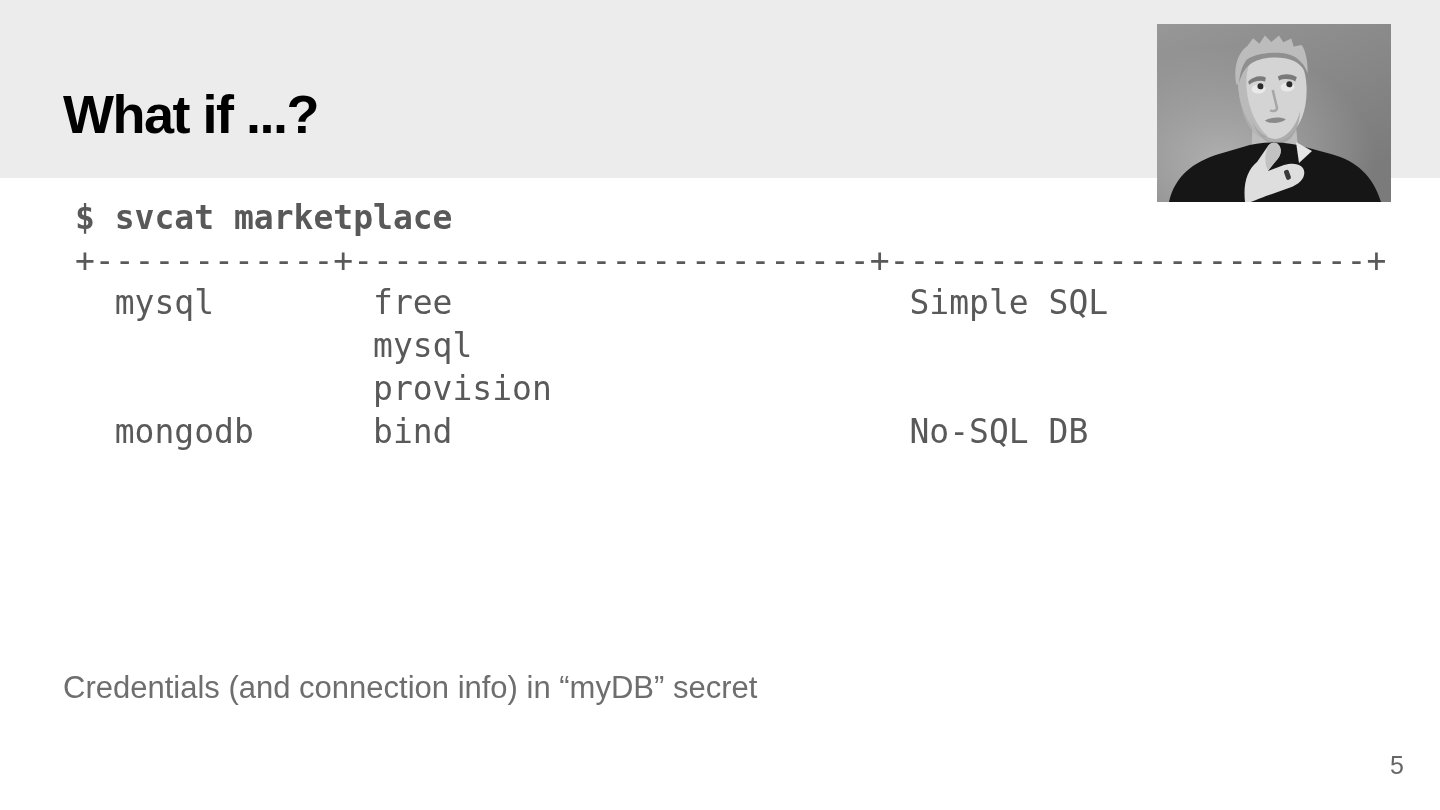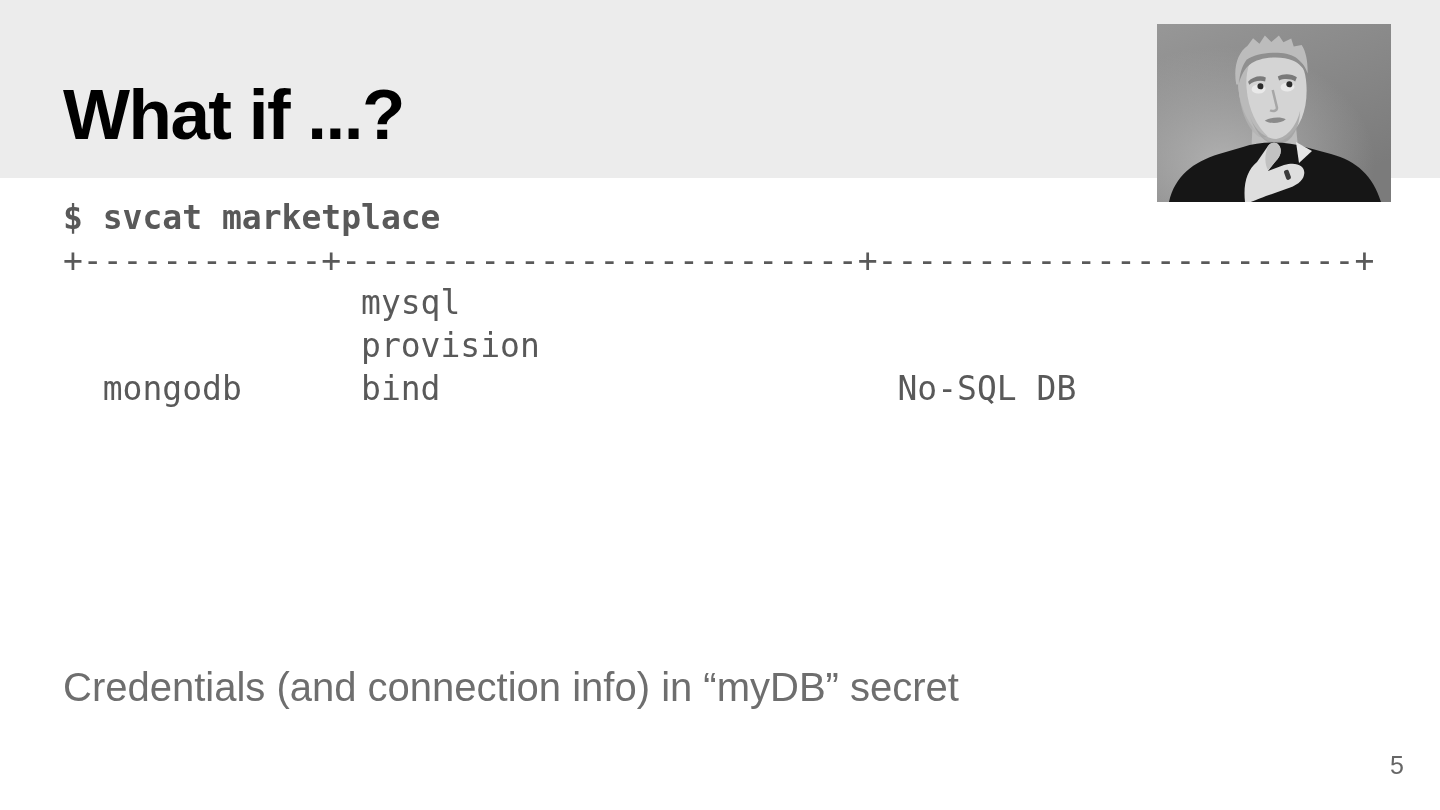--- a/index.html
+++ b/index.html
@@ -9,40 +9,40 @@
     font-family:"Liberation Sans",sans-serif;
     position:relative;overflow:hidden;
   }
   .slide{position:absolute;inset:0;}
   .header-band{
     position:absolute;left:0;top:0;width:1440px;height:178px;
     background:var(--header-band,#ececec);
   }
   .slide-title{
     position:absolute;left:63px;top:84px;
-    font-size:71px;line-height:61px;font-weight:bold;
+    font-size:54px;line-height:61px;font-weight:bold;
     letter-spacing:-1.5px;
     color:var(--title-text,#000);
     white-space:nowrap;
   }
   .photo{
     position:absolute;left:1157px;top:24px;width:234px;height:178px;
     overflow:hidden;
   }
   .terminal{
     position:absolute;left:63px;top:197px;
     font-family:"DejaVu Sans Mono","Liberation Mono",monospace;
     font-size:33px;line-height:42.7px;
     color:var(--terminal-text,#595959);
   }
-  .tline{white-space:pre;min-height:42.7px;}
+  .tline{white-space:pre;min-height:42.7px;margin-left:12px;}
   .tline.bold{font-weight:bold;}
   .note{
     position:absolute;left:63px;top:667px;
-    font-size:40px;line-height:41px;
+    font-size:31px;line-height:41px;
     color:var(--note-text,#6e6e6e);
     white-space:nowrap;
   }
   .page-number{
     position:absolute;left:1390px;top:751px;
     font-size:25px;line-height:29px;
     color:var(--page-number-text,#666);
   }
 </style>
 </head>
@@ -93,20 +93,21 @@
 
       <path d="M88,178 C86,160 90,146 100,138 L111,122 C115,117 121,118 123,123 C125,128 123,133 118,138 L111,147 L127,141 C141,137 149,143 147,151 C146,157 139,162 129,165 L112,171 C104,174 96,177 94,178 Z" fill="#dedede"></path>
       <path d="M111,122 C115,117 121,118 123,123 C125,128 123,133 118,138 L111,146 C108,141 107,132 111,122 Z" fill="#c2c2c2"></path>
       <rect x="128" y="146" width="5" height="10" rx="2" fill="#3a3a3a" transform="rotate(-20 130 151)"></rect>
     </svg>
   </div>
 
   <div class="terminal">
       <div class="tline bold">$ svcat marketplace</div>
       <div class="tline">+------------+--------------------------+------------------------+</div>
+      <div class="tline">  mysql        free                       Simple SQL</div>
       <div class="tline">               mysql</div>
       <div class="tline">               provision</div>
       <div class="tline">  mongodb      bind                       No-SQL DB</div>
       <div class="tline">&nbsp;</div>
     </div>
 
   <div class="note">Credentials (and connection info) in “myDB” secret</div>
 
   <div class="page-number">5</div>
 

